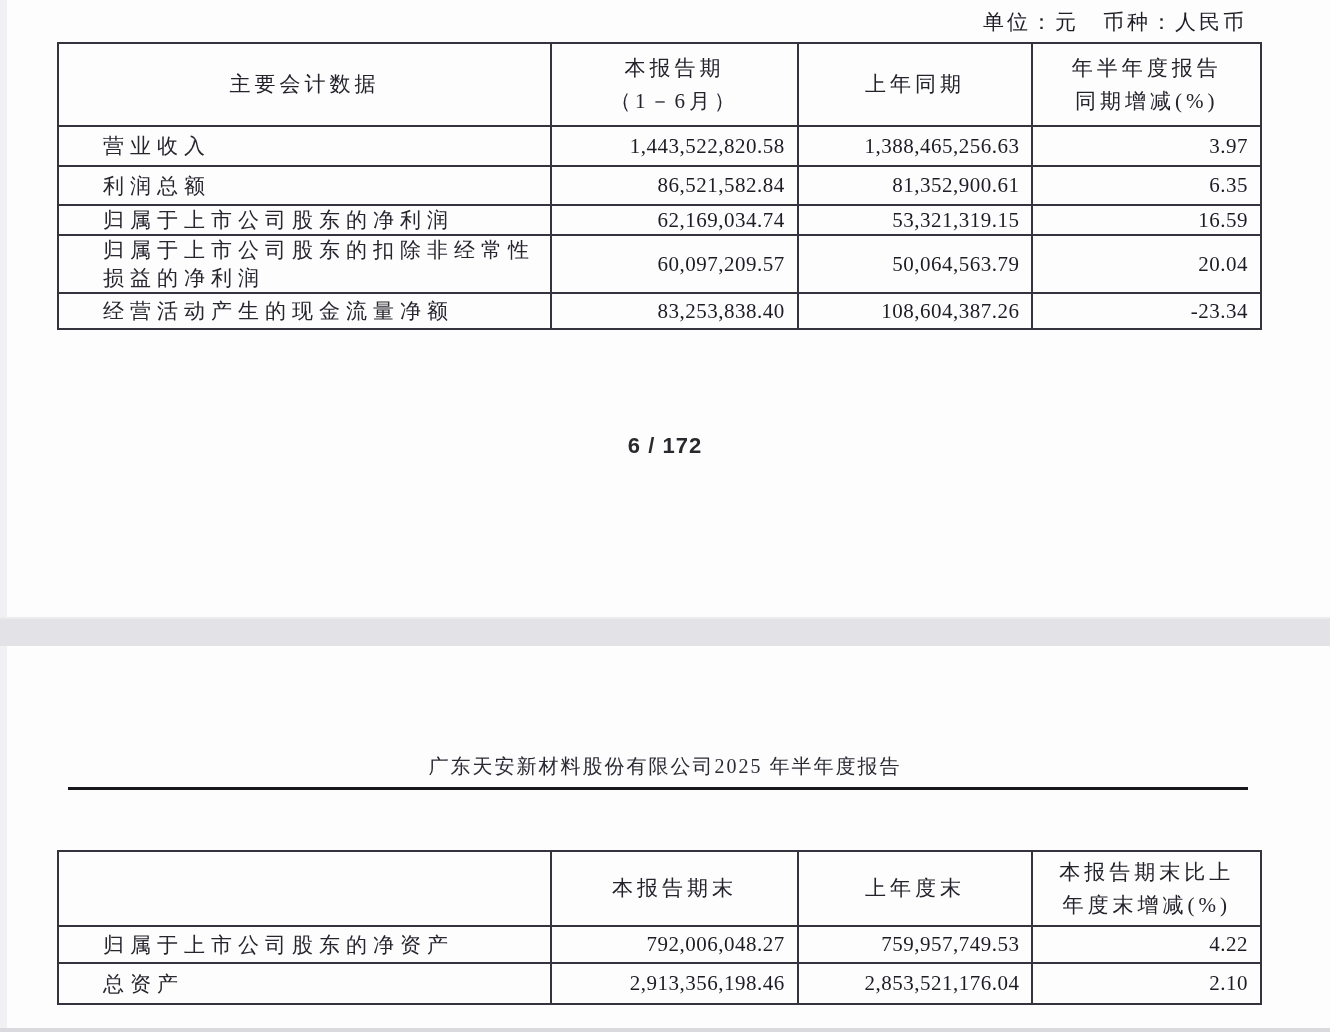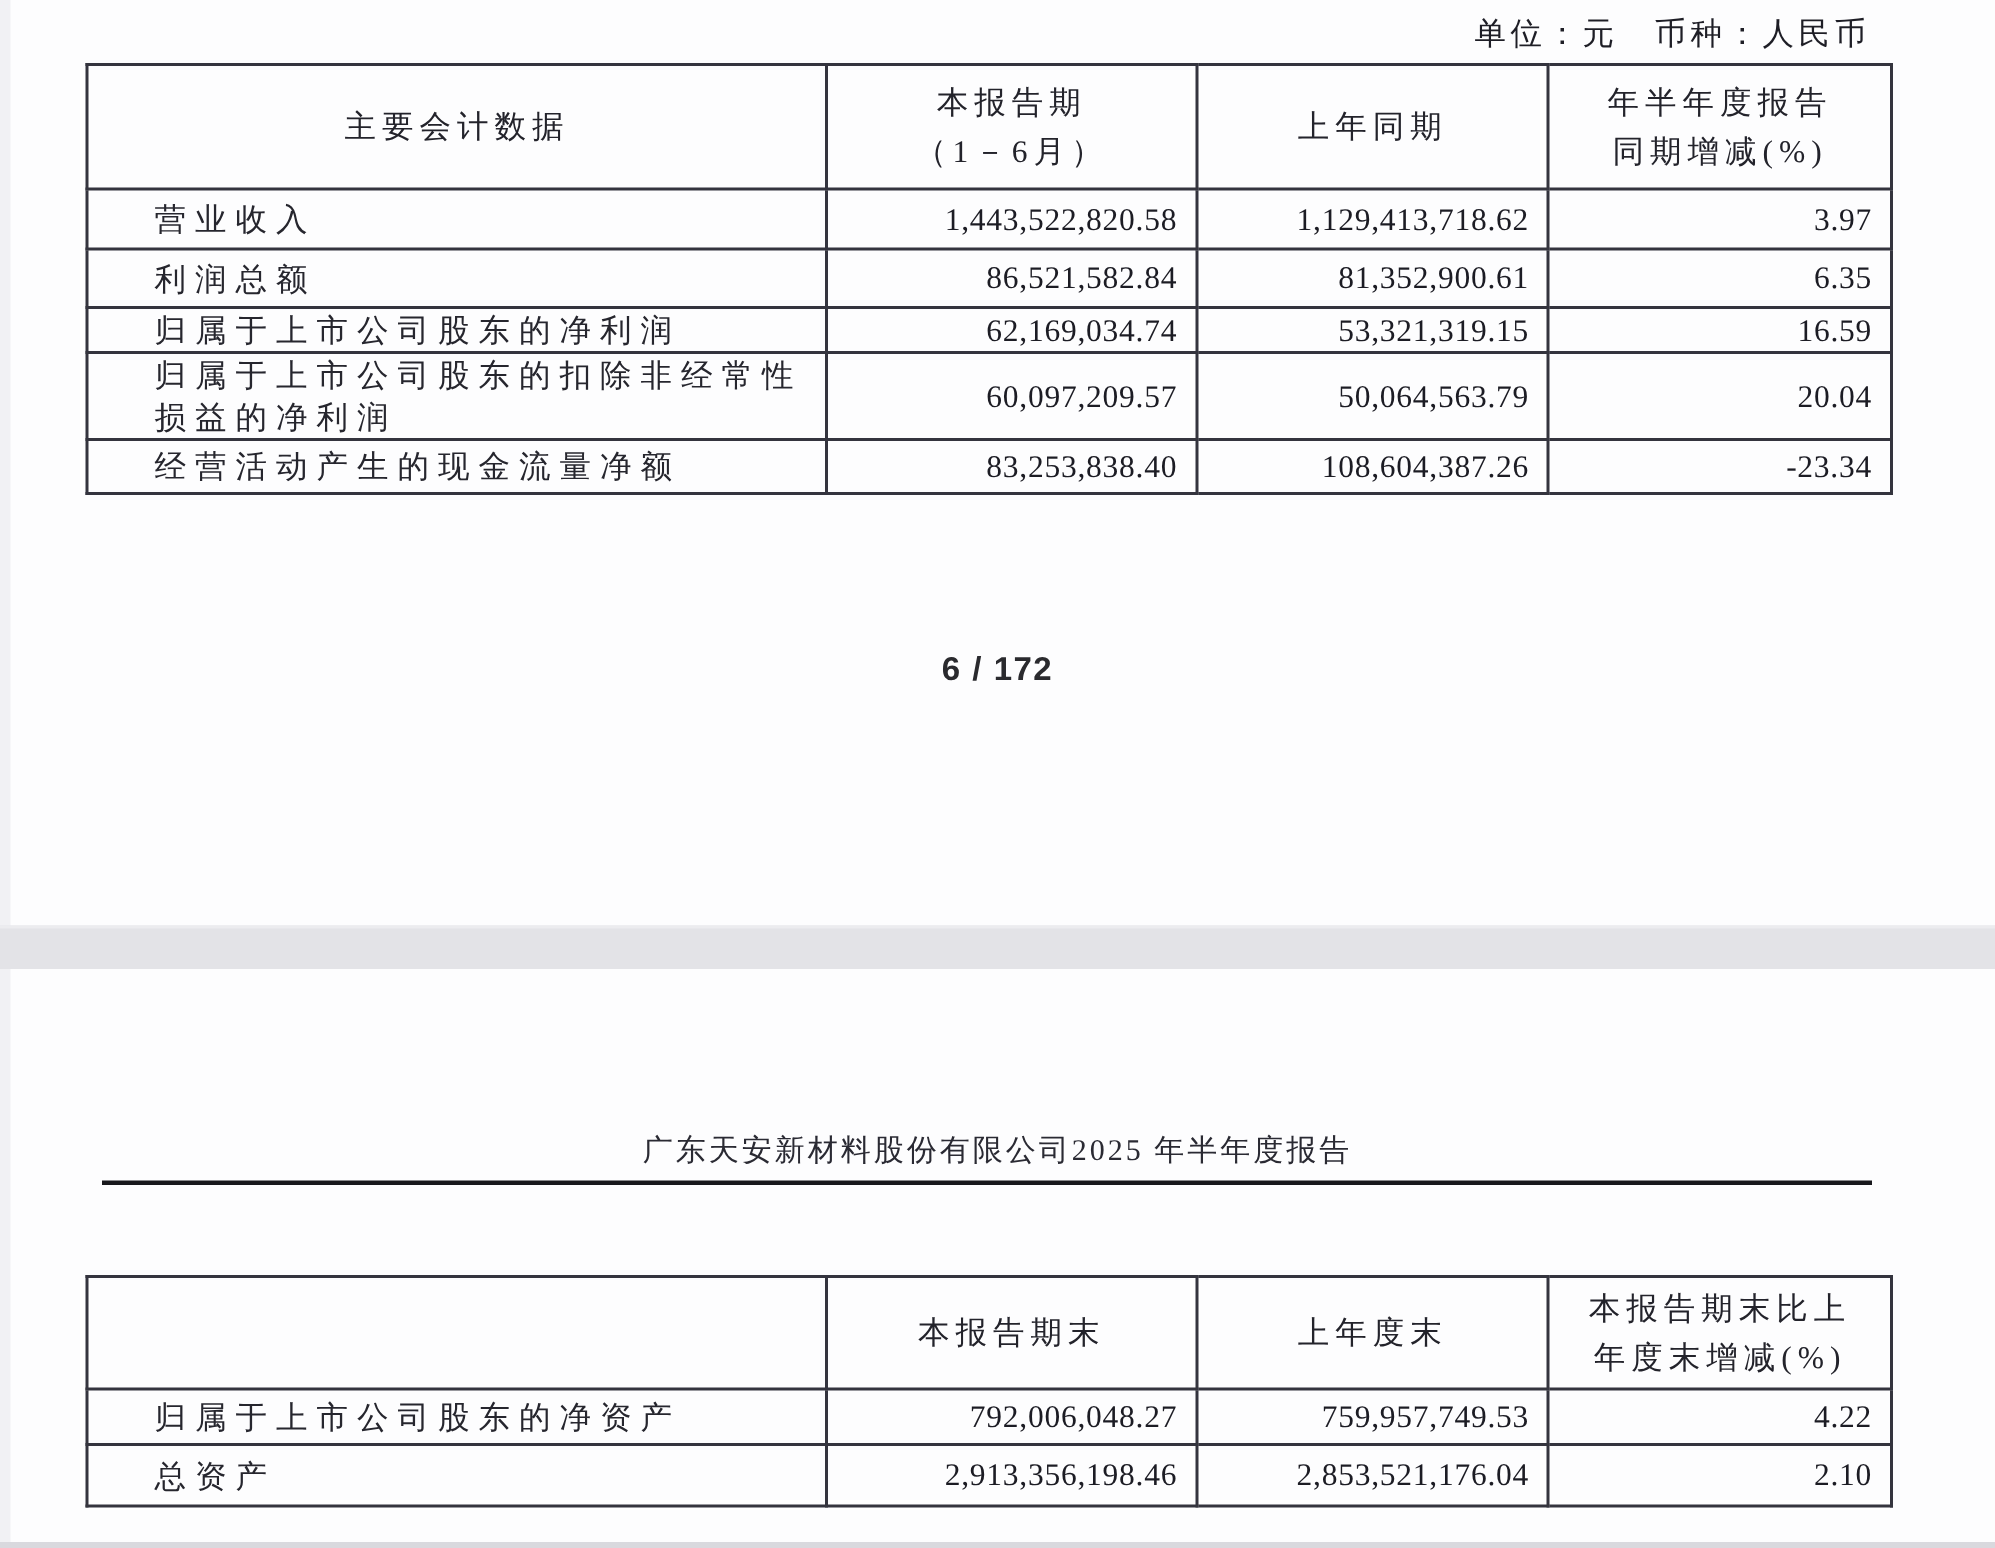--- a/index.html
+++ b/index.html
@@ -139,21 +139,21 @@
     </th>
     <th>上年同期</th>
     <th>
       <span class="hdr-line">年半年度报告</span>
       <span class="hdr-line">同期增减(%)</span>
     </th>
   </tr>
   <tr style="height:40px;">
     <td class="label-cell">营业收入</td>
     <td class="num-cell">1,443,522,820.58</td>
-    <td class="num-cell">1,129,413,718.62</td>
+    <td class="num-cell">1,388,465,256.63</td>
     <td class="num-cell">3.97</td>
   </tr>
   <tr style="height:39px;">
     <td class="label-cell">利润总额</td>
     <td class="num-cell">86,521,582.84</td>
     <td class="num-cell">81,352,900.61</td>
     <td class="num-cell">6.35</td>
   </tr>
   <tr style="height:23px;">
     <td class="label-cell">归属于上市公司股东的净利润</td>

